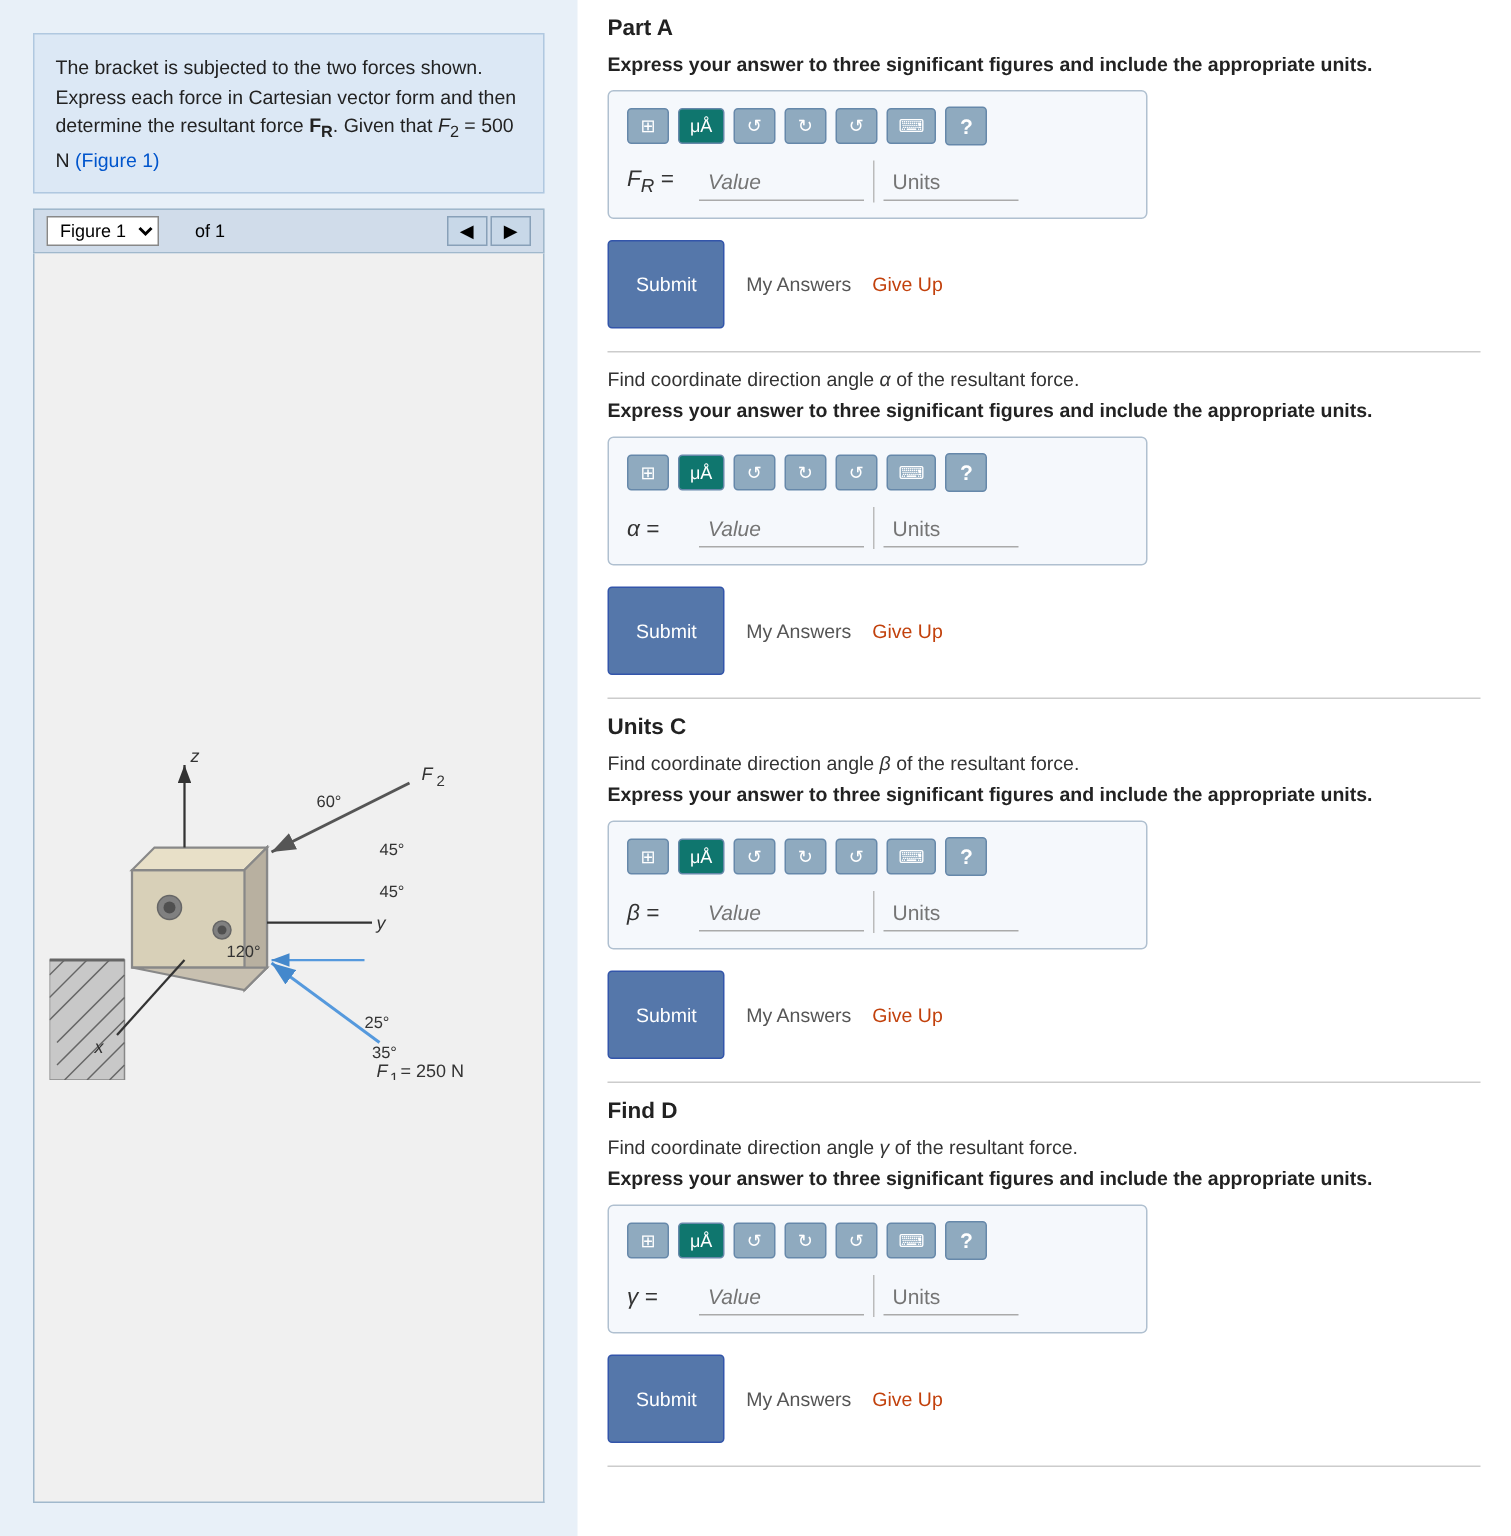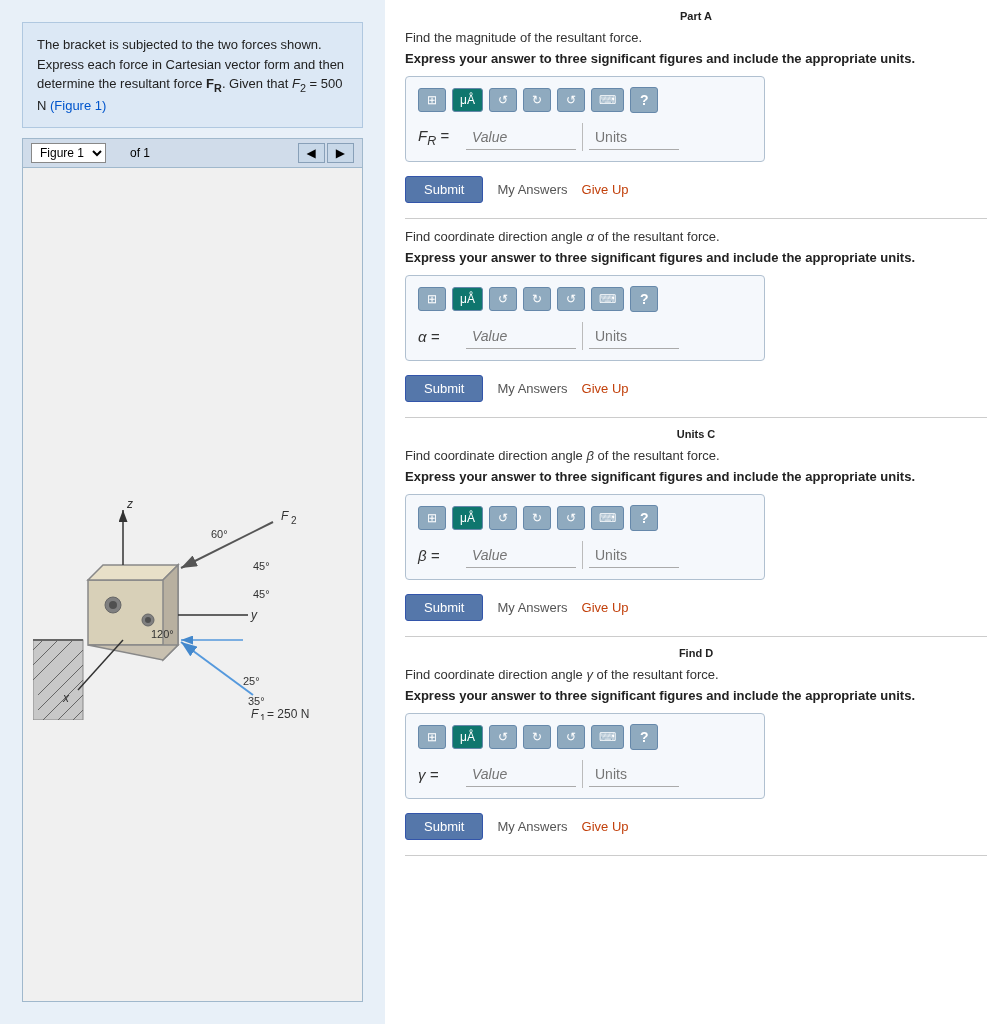--- a/index.html
+++ b/index.html
@@ -74,25 +74,24 @@
       flex: 1;
       padding: 10px 20px;
       overflow-y: auto;
     }
     .part-section {
       margin-bottom: 10px;
       padding-bottom: 15px;
       border-bottom: 1px solid #ccc;
     }
     .part-title {
-      font-size: 11px;
+      font-size: 15px;
       font-weight: bold;
       color: #222;
       margin-bottom: 8px;
-      text-align: center;
     }
     .part-description {
       font-size: 13px;
       color: #333;
       margin-bottom: 6px;
     }
     .part-instruction {
       font-size: 13px;
       font-weight: bold;
       color: #222;
@@ -184,21 +183,21 @@
       display: flex;
       align-items: center;
       gap: 14px;
       margin-top: 4px;
     }
     .submit-btn {
       background: #5577aa;
       color: #fff;
       border: 1px solid #3355aa;
       border-radius: 3px;
-      padding: 5px 18px;
+      padding: 21px 18px;
       font-size: 13px;
       cursor: pointer;
     }
     .my-answers-link {
       color: #555;
       font-size: 13px;
       cursor: pointer;
     }
     .give-up-link {
       color: #c2410c;
@@ -310,21 +309,20 @@
       <text x="227" y="272" font-size="10" fill="#333">1</text>
       <text x="234" y="268" font-size="12" fill="#333"> = 250 N</text>
     </svg>
   </div>
 </div>
 
 <div class="right-panel">
 
   <div class="part-section">
     <div class="part-title">Part A</div>
-    <div class="part-description">Find the magnitude of the resultant force.</div>
     <div class="part-instruction">Express your answer to three significant figures and include the appropriate units.</div>
     <div class="answer-box">
       <div class="toolbar">
         <button class="toolbar-btn combined">
           <span>⊞</span>
         </button>
         <button class="toolbar-btn mu">
           <span>μÅ</span>
         </button>
         <button class="toolbar-btn">

